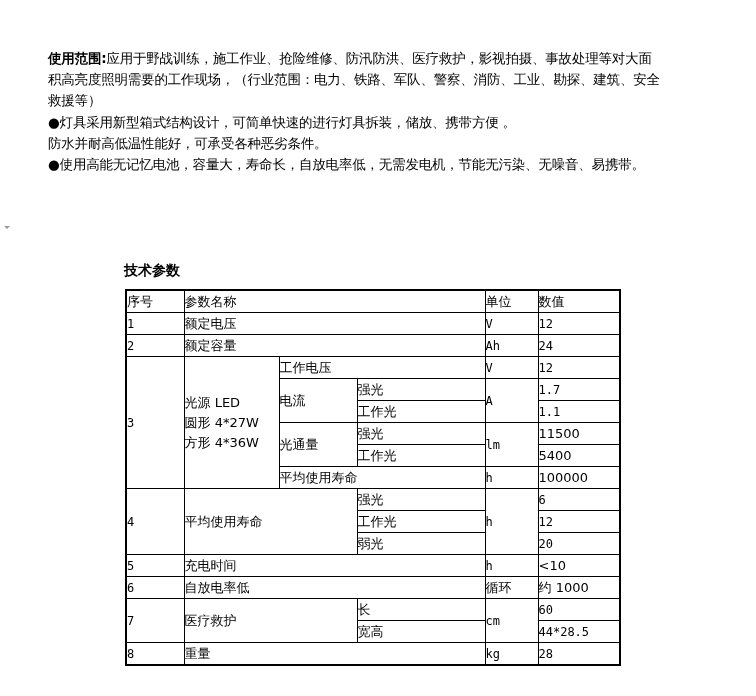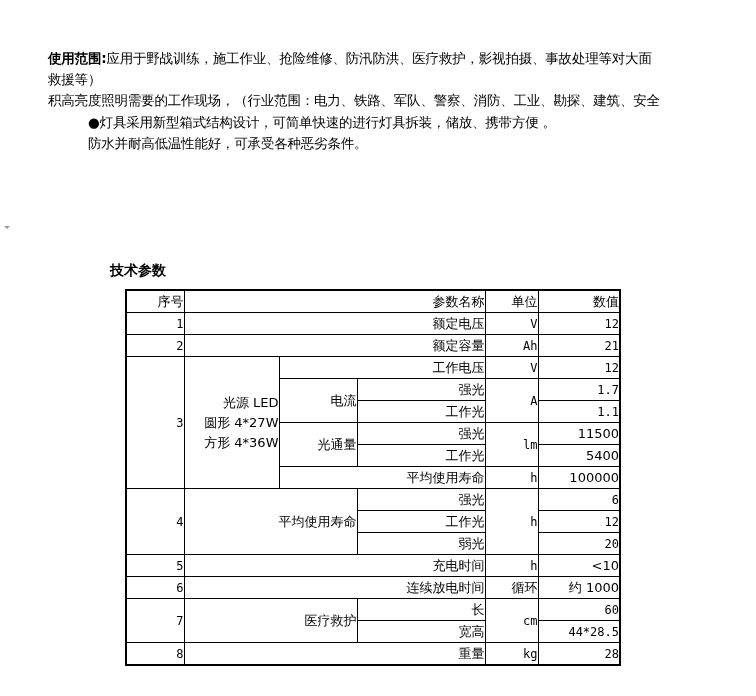--- a/index.html
+++ b/index.html
@@ -2,40 +2,41 @@
 <html><head>
 <meta charset="utf-8">
 <style>
   html, body { margin:0; padding:0; background:#ffffff; }
   body { width:756px; height:696px; position:relative; overflow:hidden;
          font-family: "DejaVu Sans", "Liberation Sans", sans-serif; color:#000; }
   .para { position:absolute; left:48px; font-size:13.5px; line-height:21px; white-space:nowrap; letter-spacing:-0.2px; }
   .para b { font-weight:bold; }
   .marker { position:absolute; left:4px; top:226px; width:0; height:0;
             border-left:3px solid transparent; border-right:3px solid transparent; border-top:3px solid #999; }
-  .sec-title { position:absolute; left:110px; top:262px; font-size:14px; font-weight:bold; }
+  .sec-title { position:absolute; left:124px; top:262px; font-size:14px; font-weight:bold; }
   table.spec { position:absolute; left:125px; top:289px; border-collapse:collapse; table-layout:fixed;
                font-size:13px; }
-  table.spec td { border:1.5px solid #000; text-align:right; vertical-align:middle; padding:0; height:21px; line-height:20px; }
+  table.spec td { border:1.5px solid #000; text-align:left; vertical-align:middle; padding:0; height:21px; line-height:20px; }
   table.spec { border:2.5px solid #000; }
   .mono { font-family:"DejaVu Sans Mono", "Liberation Mono", monospace; font-size:12px; }
   .multi { line-height:20px; }
 </style>
 </head>
 <body>
 
 <div class="para" style="top:48px;">
   <div><b>使用范围:</b><span>应用于野战训练，施工作业、抢险维修、防汛防洪、医疗救护，影视拍摄、事故处理等对大面</span></div>
+  <div>积高亮度照明需要的工作现场，（行业范围：电力、铁路、军队、警察、消防、工业、勘探、建筑、安全</div>
   <div>救援等）</div>
-  <div>积高亮度照明需要的工作现场，（行业范围：电力、铁路、军队、警察、消防、工业、勘探、建筑、安全</div>
 </div>
 
-<div class="para" style="top:112px;margin-left:40px;">
+<div class="para" style="top:112px;">
   <div>●灯具采用新型箱式结构设计，可简单快速的进行灯具拆装，储放、携带方便 。</div>
   <div>防水并耐高低温性能好，可承受各种恶劣条件。</div>
+  <div>●使用高能无记忆电池，容量大，寿命长，自放电率低，无需发电机，节能无污染、无噪音、易携带。</div>
 </div>
 
 <div class="marker"></div>
 
 <div class="sec-title">技术参数</div>
 
 <table class="spec">
   <colgroup>
     <col style="width:58px">
       <col style="width:95px">
@@ -54,21 +55,21 @@
   <tr>
     <td class="mono">1</td>
     <td colspan="3">额定电压</td>
     <td class="mono">V</td>
     <td class="mono">12</td>
   </tr>
   <tr>
     <td class="mono">2</td>
     <td colspan="3">额定容量</td>
     <td class="mono">Ah</td>
-    <td class="mono">21</td>
+    <td class="mono">24</td>
   </tr>
 
   <tr>
     <td rowspan="6" class="mono">3</td>
     <td rowspan="6" class="multi">
       <div>光源 LED</div>
       <div>圆形 4*27W</div>
       <div>方形 4*36W</div>
     </td>
     <td colspan="2">工作电压</td>
@@ -118,21 +119,21 @@
   </tr>
 
   <tr>
     <td class="mono">5</td>
     <td colspan="3">充电时间</td>
     <td class="mono">h</td>
     <td>&lt;10</td>
   </tr>
   <tr>
     <td class="mono">6</td>
-    <td colspan="3">连续放电时间</td>
+    <td colspan="3">自放电率低</td>
     <td>循环</td>
     <td>约 1000</td>
   </tr>
 
   <tr>
     <td rowspan="2" class="mono">7</td>
     <td rowspan="2" colspan="2">医疗救护</td>
     <td>长</td>
     <td rowspan="2" class="mono">cm</td>
     <td class="mono">60</td>

